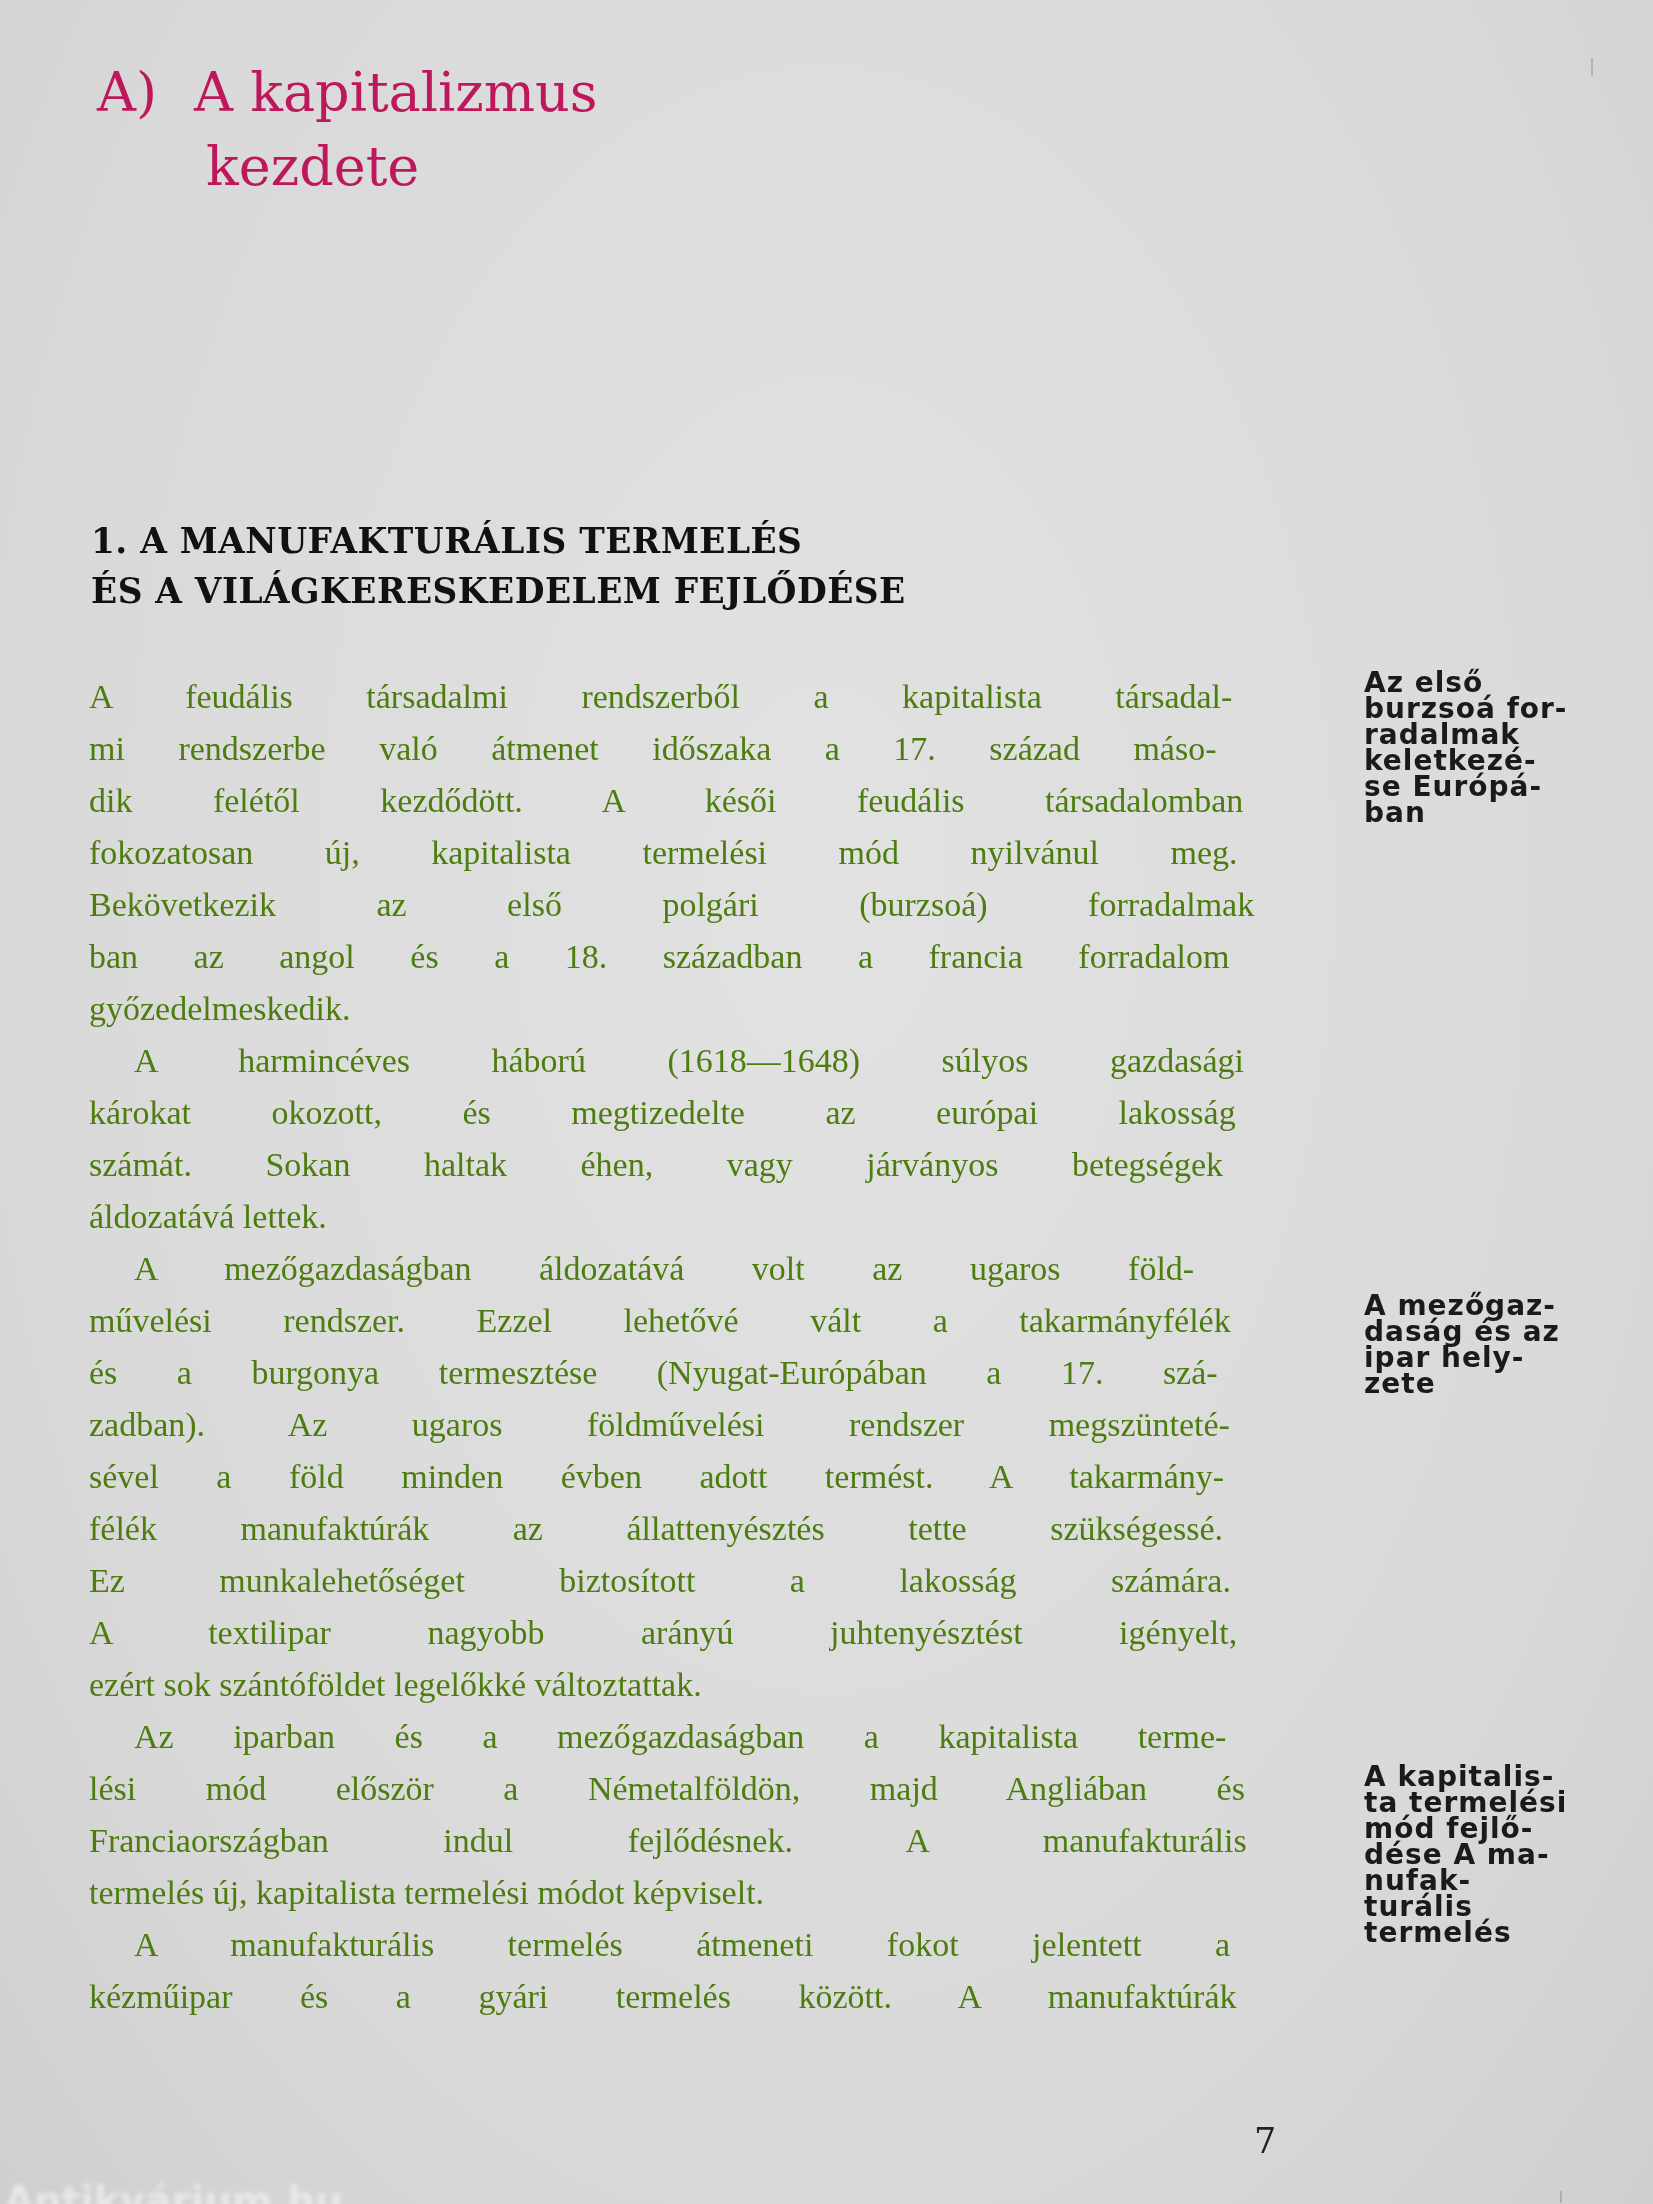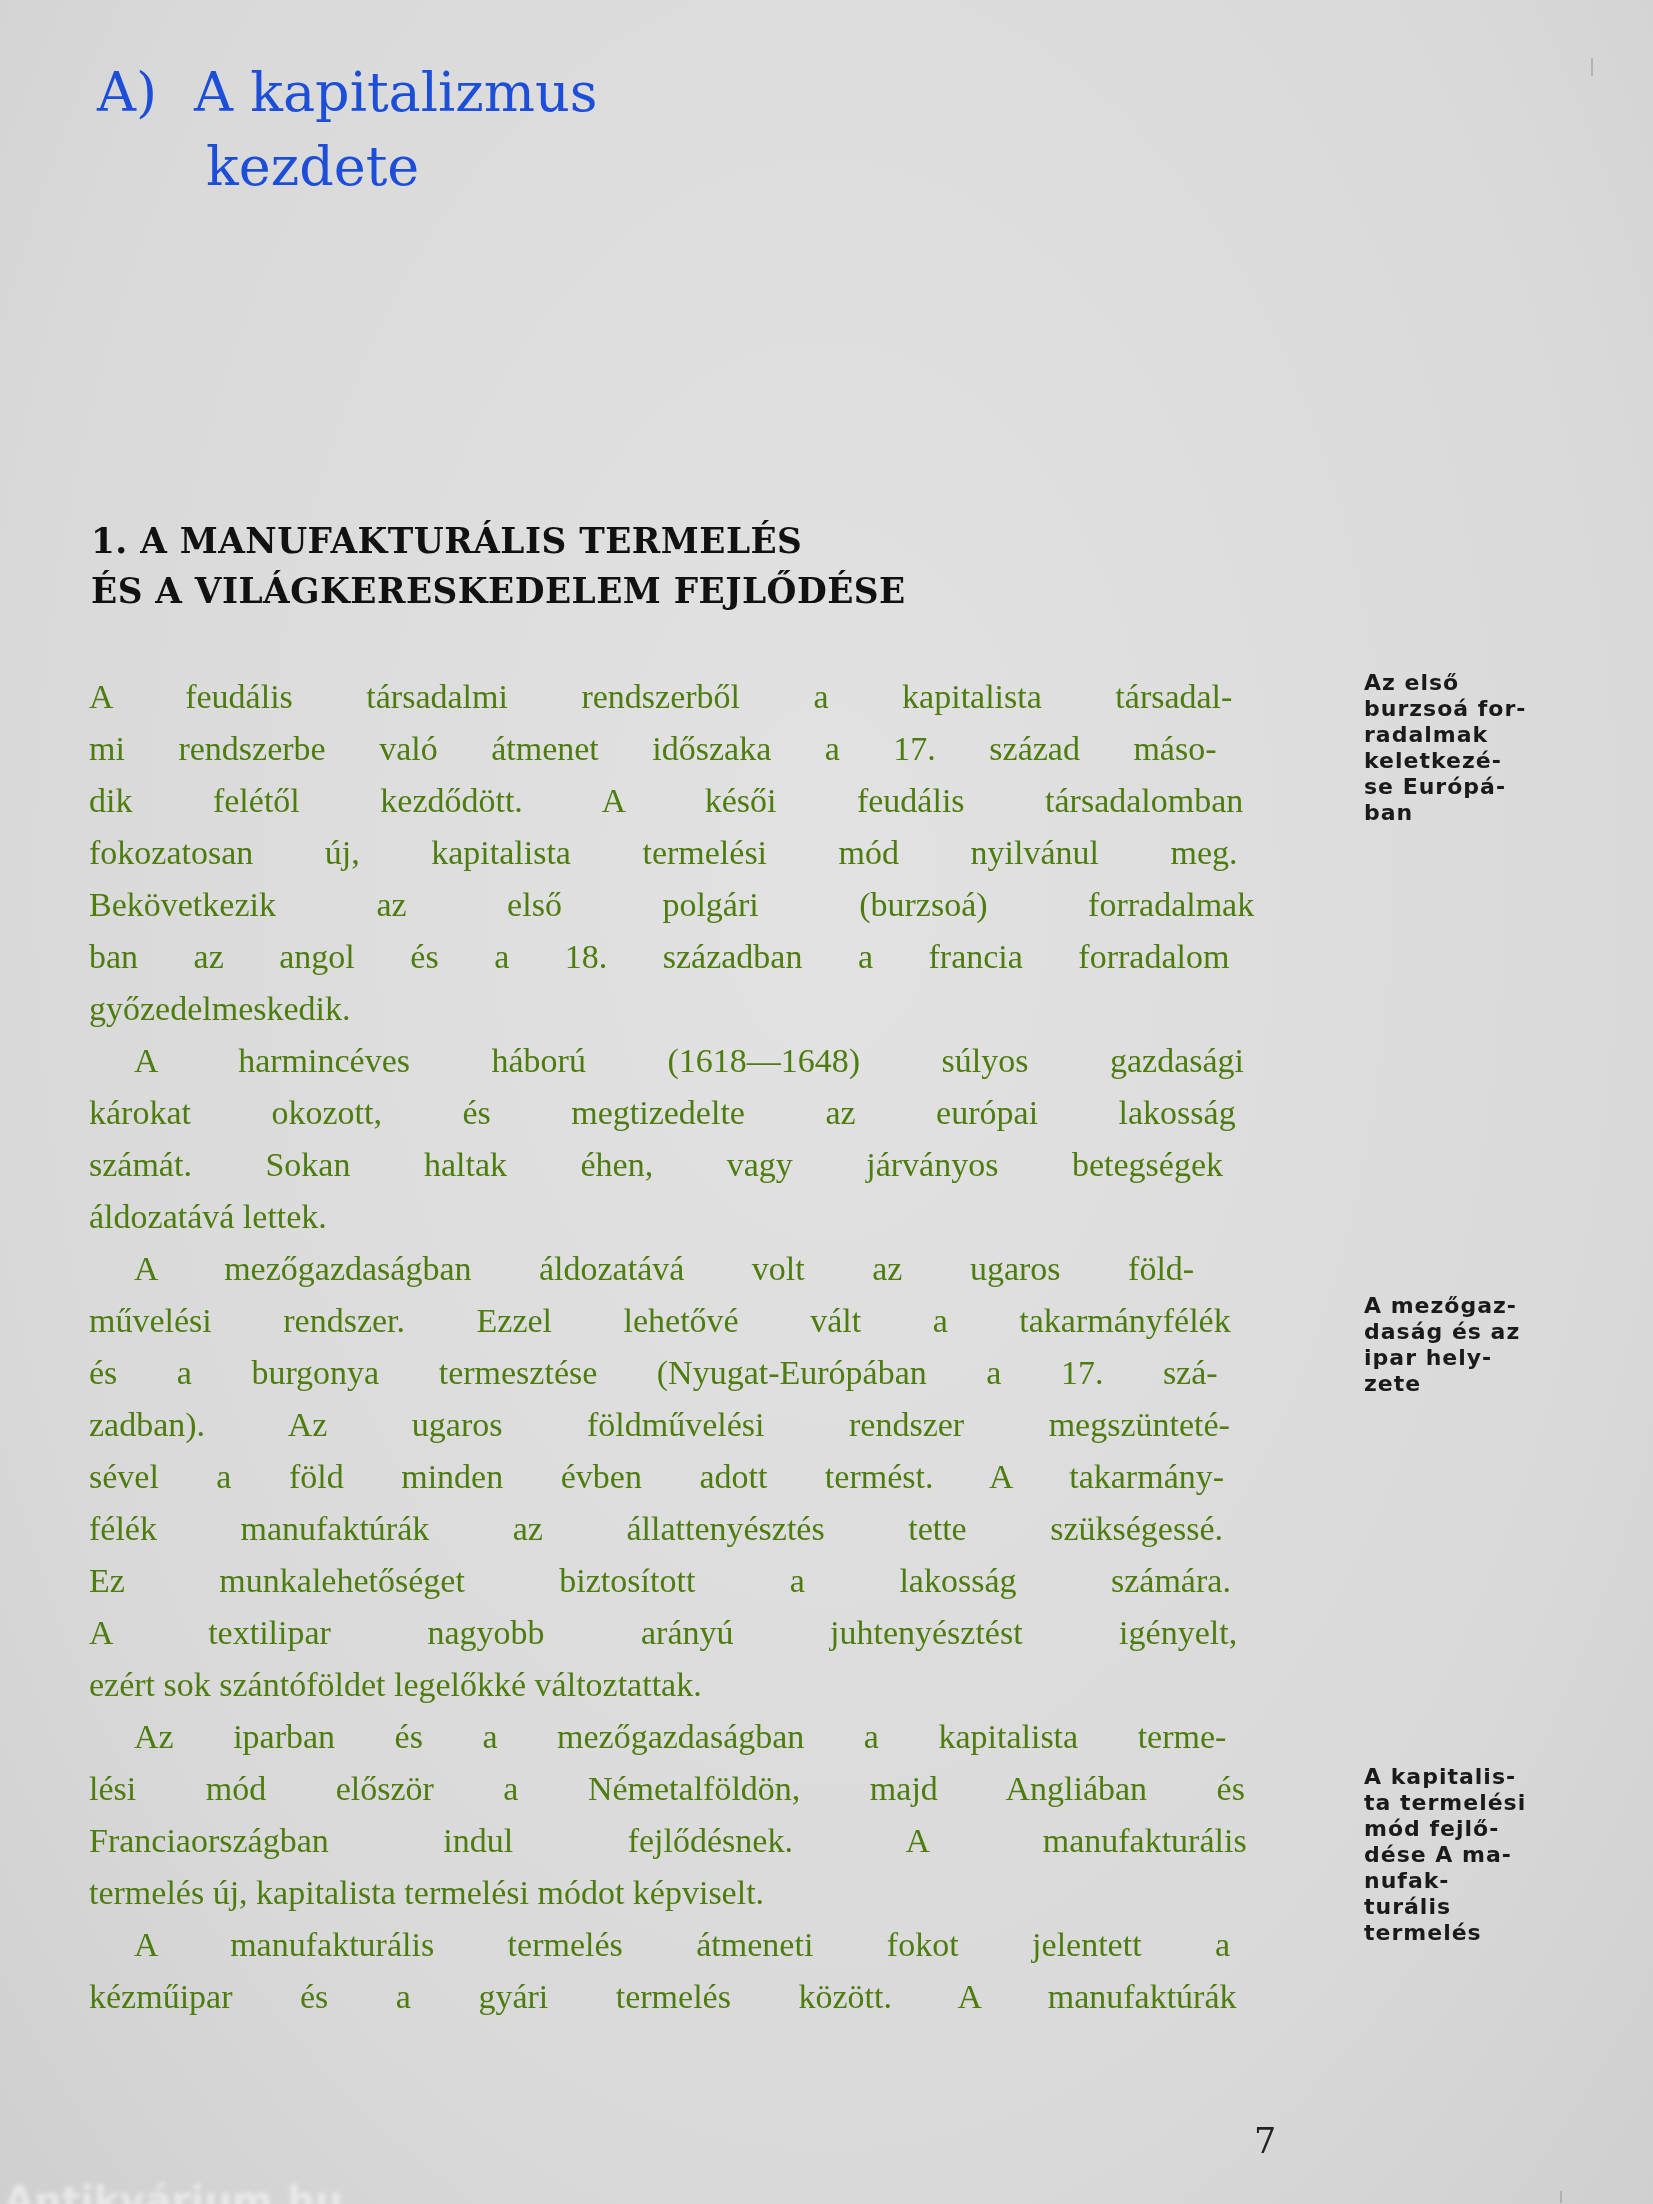--- a/index.html
+++ b/index.html
@@ -5,21 +5,21 @@
   html, body { margin:0; padding:0; }
   body {
     width:1654px; height:2205px; position:relative; overflow:hidden;
     background:#dcdcdc;
     background-image: radial-gradient(ellipse at 50% 40%, #e2e2e2 0%, #d9d9d9 70%, #cfcfcf 100%);
     color:#1a1a1a;
   }
   .chapter-title {
     position:absolute; left:97px; top:56px;
     font-family:"DejaVu Serif", "Liberation Serif", serif;
-    font-size:54px; line-height:74px; color:#1d4ed8;
+    font-size:54px; line-height:74px; color:#be185d;
     letter-spacing:0px;
   }
   .chapter-title .lbl { display:inline-block; width:97px; }
   .chapter-title .line2 { display:block; padding-left:109px; }
   .section-heading {
     position:absolute; left:91px; top:516px;
     font-family:"DejaVu Serif", serif; font-weight:bold;
     font-size:35px; line-height:50px; color:#111;
     transform:scaleX(0.98); transform-origin:left top;
     letter-spacing:0.5px;
@@ -29,21 +29,21 @@
     font-family:Liberation Serif, serif;
     font-size:34px; line-height:52px; color:#4d7c0f;
   }
   .ln { display:block; text-align:justify; text-align-last:justify; white-space:nowrap; overflow:visible; height:52px; }
   .ln.last { text-align-last:left; }
   .ln.indent { padding-left:45px; }
   .ln > span { display:block; white-space:normal; text-align:justify; text-align-last:inherit; }
   .note {
     position:absolute; left:1364px; width:213px;
     font-family:"DejaVu Sans", sans-serif; font-weight:bold;
-    font-size:22px; line-height:26px; color:#1a1a1a;
+    font-size:28px; line-height:26px; color:#1a1a1a;
     letter-spacing:1px;
   }
   .note .nl { display:block; white-space:nowrap; }
   .page-number {
     position:absolute; left:1254px; top:2121px;
     font-family:"DejaVu Serif", serif; font-size:35px; color:#222;
   }
   .watermark {
     position:absolute; left:3.9px; top:2178px;
     font-family:"DejaVu Sans", sans-serif; font-weight:bold;

